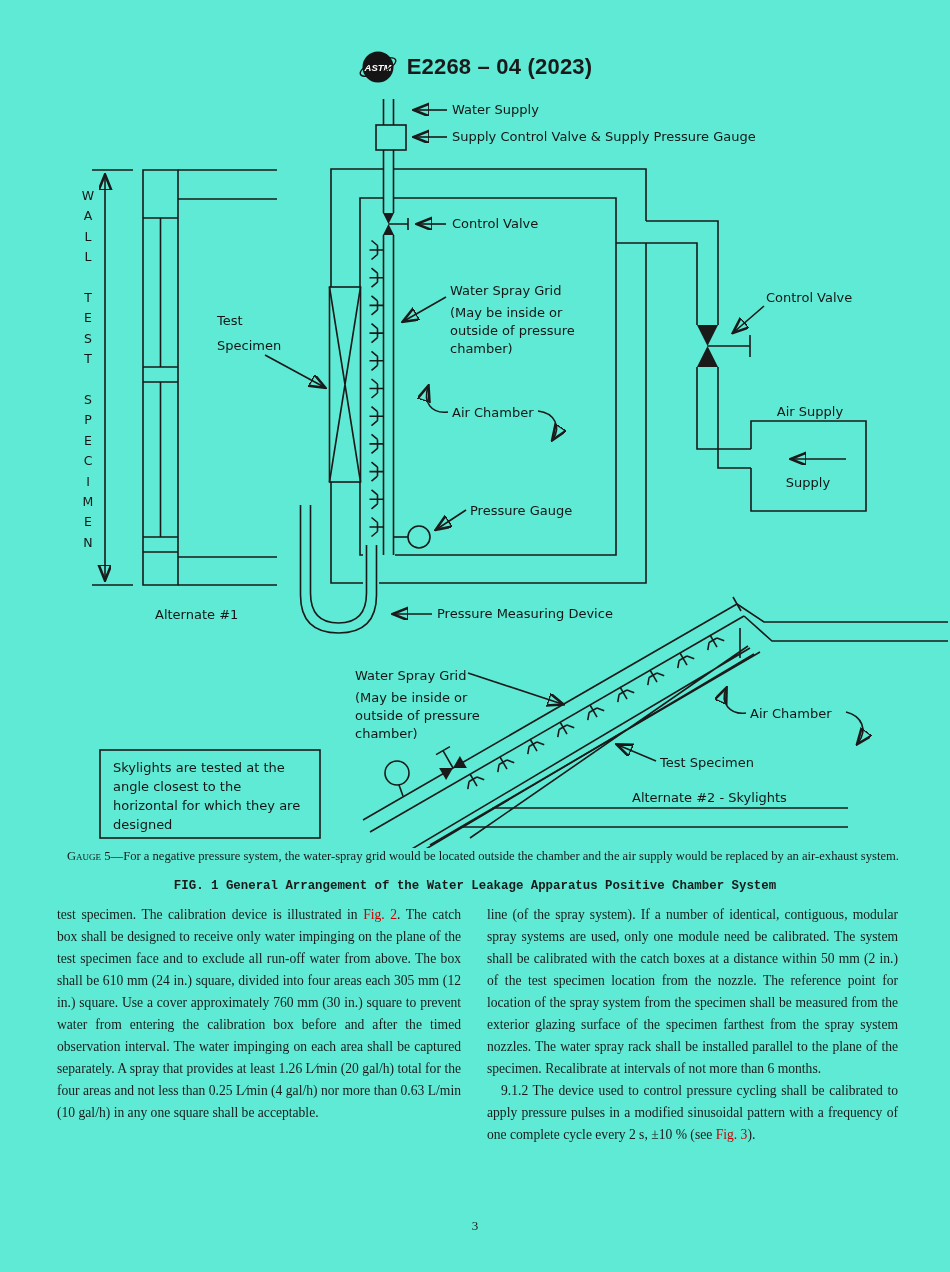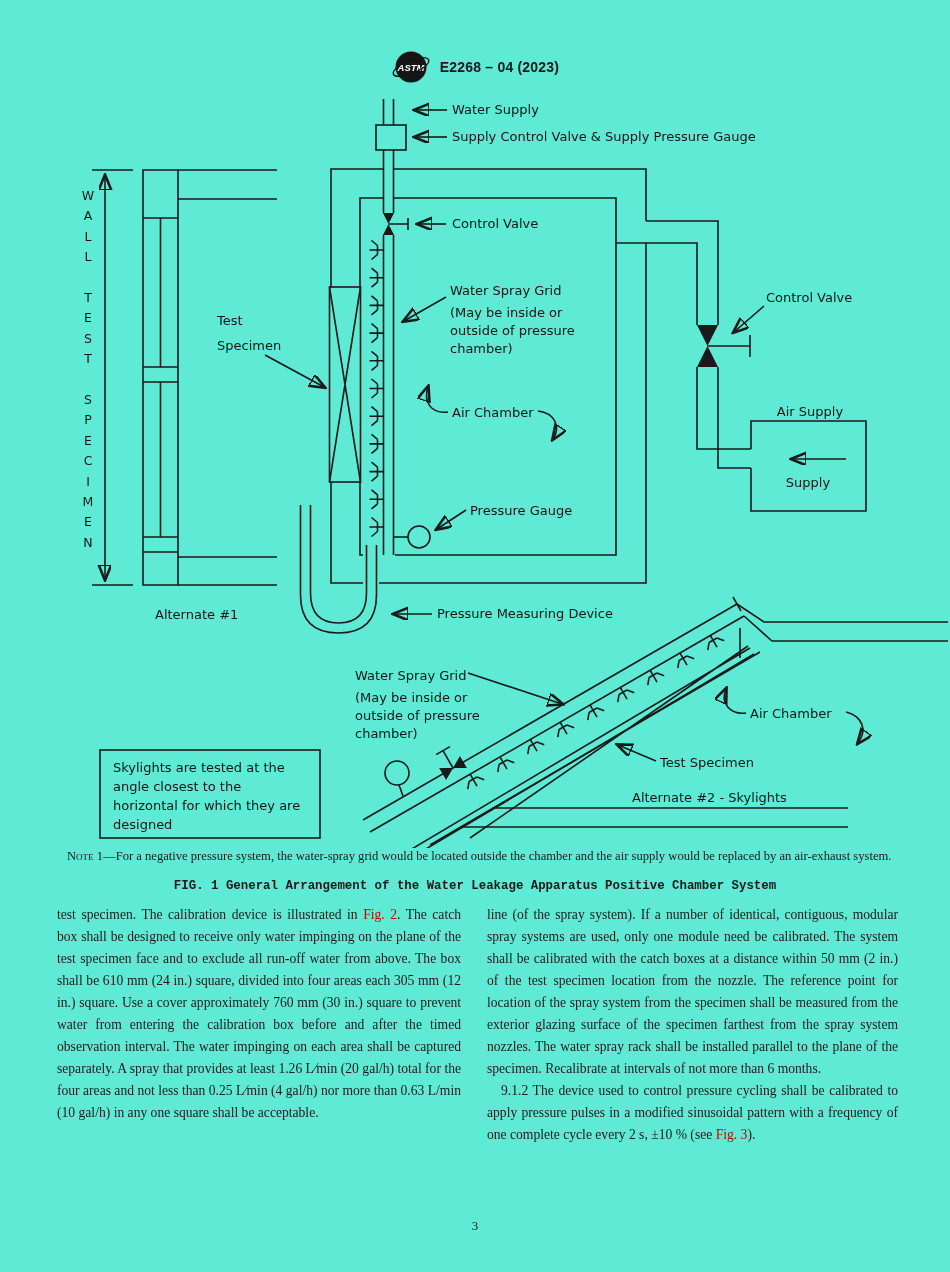--- a/index.html
+++ b/index.html
@@ -1,21 +1,21 @@
 <!DOCTYPE html>
 <html><head>
 <meta charset="utf-8">
 <style>
   html,body{margin:0;padding:0;background:#888;}
   #page{position:relative;width:950px;height:1272px;background:#5eead4;margin:0 auto;
         font-family:"Liberation Serif",serif;color:#1a1a1a;overflow:hidden;}
   
   #hdr{position:absolute;top:47px;left:0;width:100%;display:flex;justify-content:center;
        align-items:center;gap:9px;}
-  #hdr .desig{font-family:"Liberation Sans",sans-serif;font-weight:bold;font-size:14px;letter-spacing:.2px;}
+  #hdr .desig{font-family:"Liberation Sans",sans-serif;font-weight:bold;font-size:22px;letter-spacing:.2px;}
   
   #diag{position:absolute;top:90px;left:0;}
   #diag path,#diag line,#diag rect,#diag circle{stroke:#1a1a1a;stroke-width:1.6;fill:none;}
   #diag polygon{fill:#1a1a1a;stroke:none;}
   #diag text{stroke:none;fill:#161616;font-family:"DejaVu Sans",sans-serif;font-size:13px;}
   #diag text.vlet{font-size:12.5px;}
   
   .note{position:absolute;left:57px;top:849px;width:842px;font-size:12.6px;line-height:15.5px;
         text-align:justify;text-indent:10px;}
   .note .sc{font-variant:small-caps;}
@@ -224,21 +224,21 @@
       <text x="632" y="712">Alternate #2 - Skylights</text>
 
       <rect x="100" y="660" width="220" height="88"></rect>
       <text x="113" y="682">Skylights are tested at the</text>
       <text x="113" y="701">angle closest to the</text>
       <text x="113" y="720">horizontal for which they are</text>
       <text x="113" y="739">designed</text>
     </g>
   </svg>
 
-  <div class="note"><span class="sc">Note</span><span> 1—For a negative pressure system, the water-spray grid would be located outside the chamber and the air supply would be replaced by an air-exhaust system.</span></div>
+  <div class="note"><span class="sc">Gauge</span><span> 5—For a negative pressure system, the water-spray grid would be located outside the chamber and the air supply would be replaced by an air-exhaust system.</span></div>
 
   <div class="figcap">FIG. 1 General Arrangement of the Water Leakage Apparatus Positive Chamber System</div>
 
   <div class="col" id="col-left">
     <p class="para"><span>test specimen. The calibration device is illustrated in </span><span class="fig-ref">Fig. 2</span><span>. The catch box shall be designed to receive only water impinging on the plane of the test specimen face and to exclude all run-off water from above. The box shall be 610 mm (24 in.) square, divided into four areas each 305 mm (12 in.) square. Use a cover approximately 760 mm (30 in.) square to prevent water from entering the calibration box before and after the timed observation interval. The water impinging on each area shall be captured separately. A spray that provides at least 1.26 L⁄min (20 gal/h) total for the four areas and not less than 0.25 L⁄min (4 gal/h) nor more than 0.63 L/min (10 gal/h) in any one square shall be acceptable.</span></p>
   </div>
   <div class="col" id="col-right">
     <p class="para"><span>line (of the spray system). If a number of identical, contiguous, modular spray systems are used, only one module need be calibrated. The system shall be calibrated with the catch boxes at a distance within 50 mm (2 in.) of the test specimen location from the nozzle. The reference point for location of the spray system from the specimen shall be measured from the exterior glazing surface of the specimen farthest from the spray system nozzles. The water spray rack shall be installed parallel to the plane of the specimen. Recalibrate at intervals of not more than 6 months.</span></p>
     <p class="para indent"><span>9.1.2 The device used to control pressure cycling shall be calibrated to apply pressure pulses in a modified sinusoidal pattern with a frequency of one complete cycle every 2 s, ±10 % (see </span><span class="fig-ref">Fig. 3</span><span>).</span></p>
   </div>

